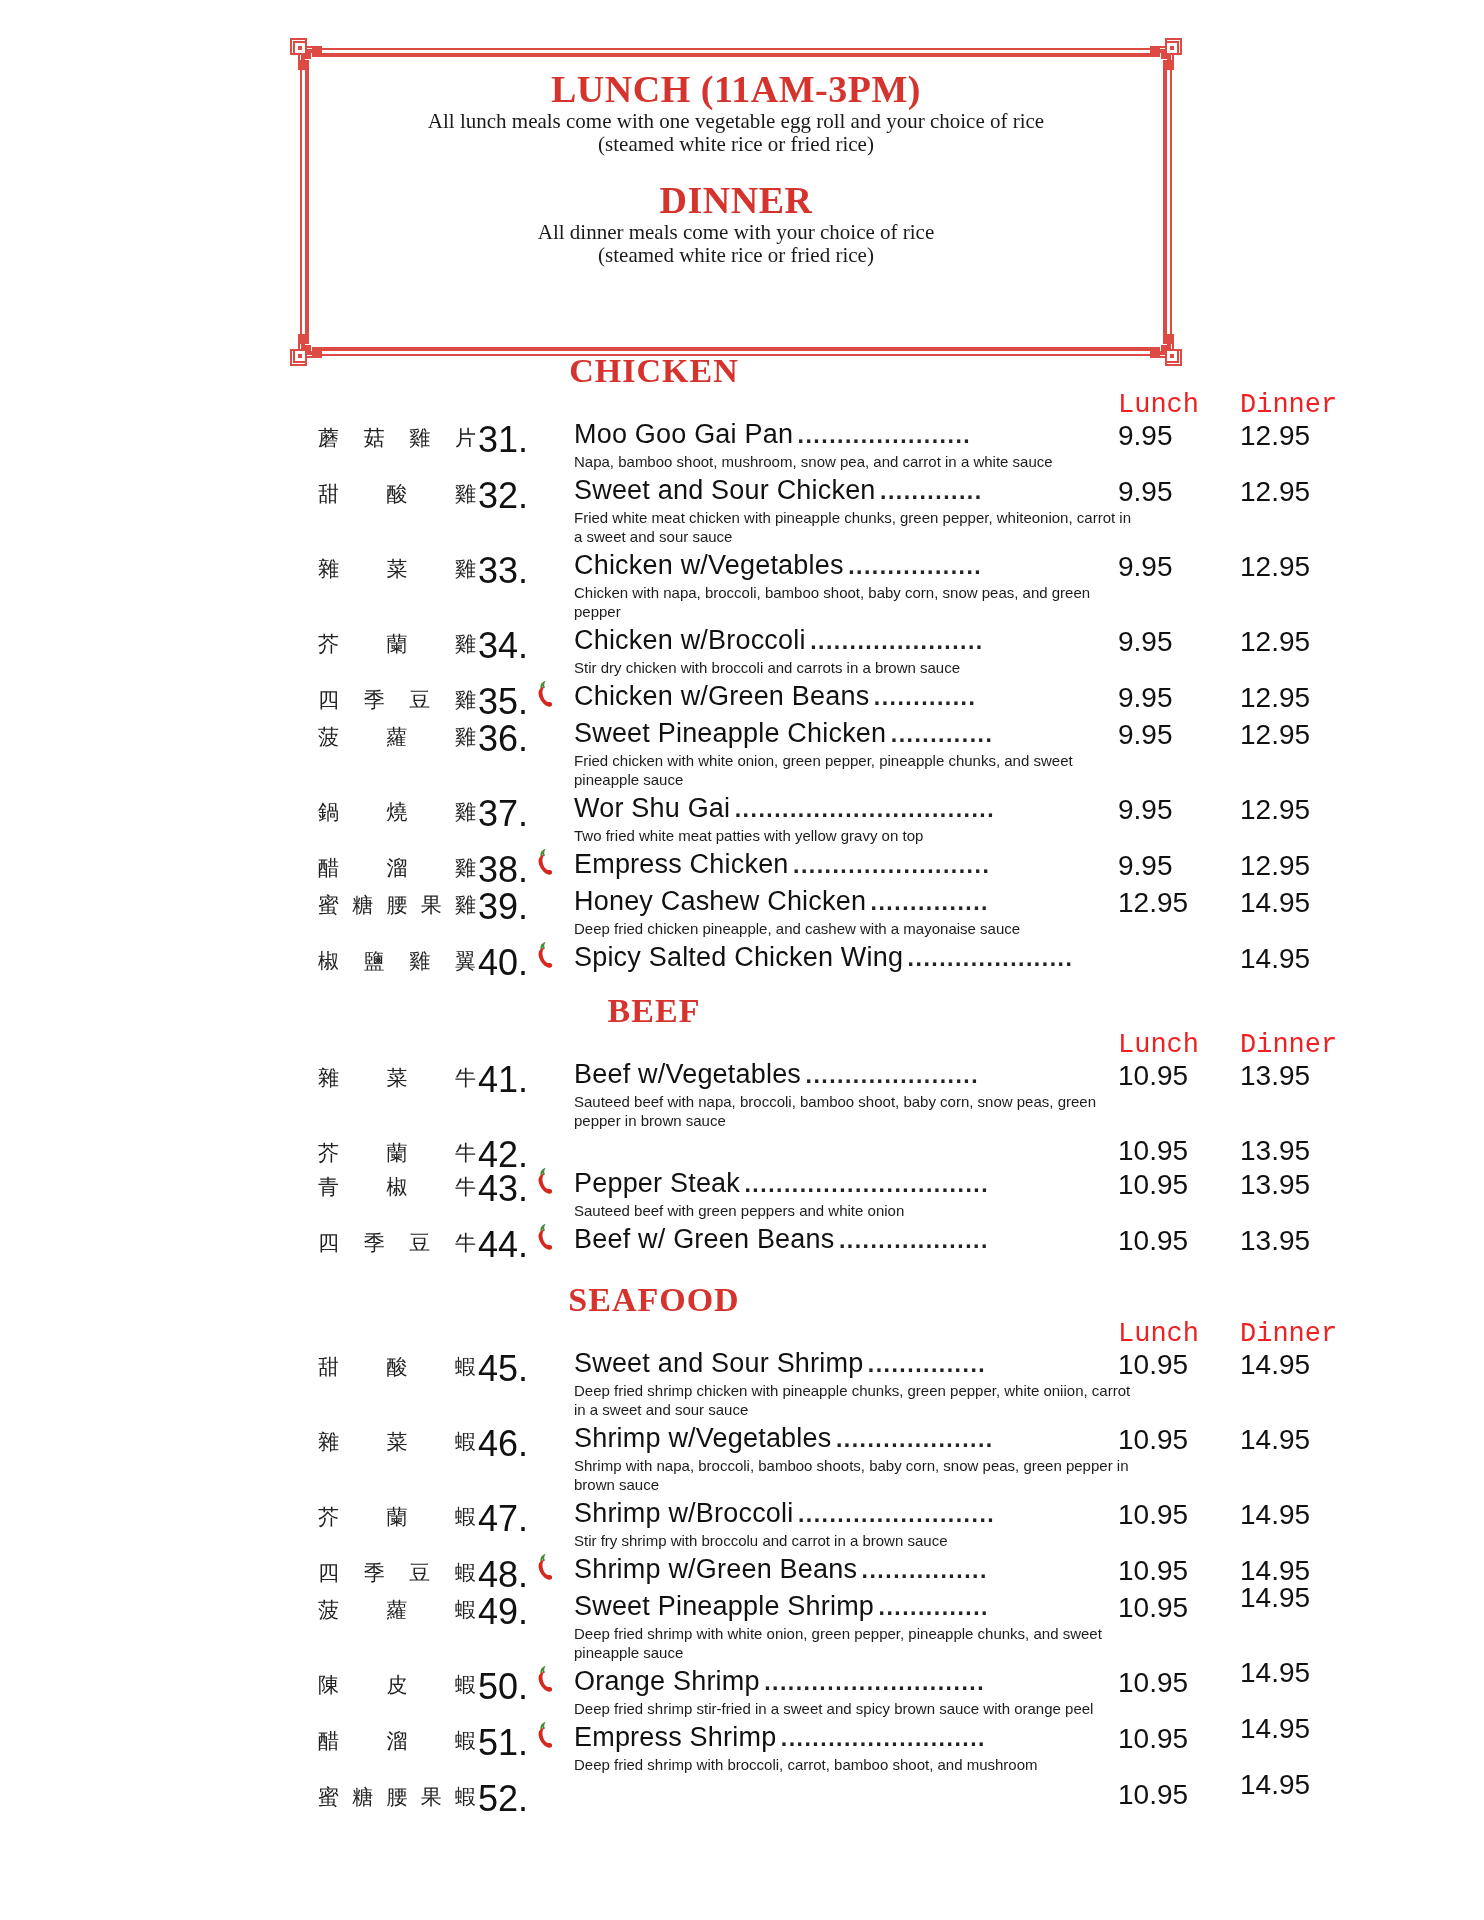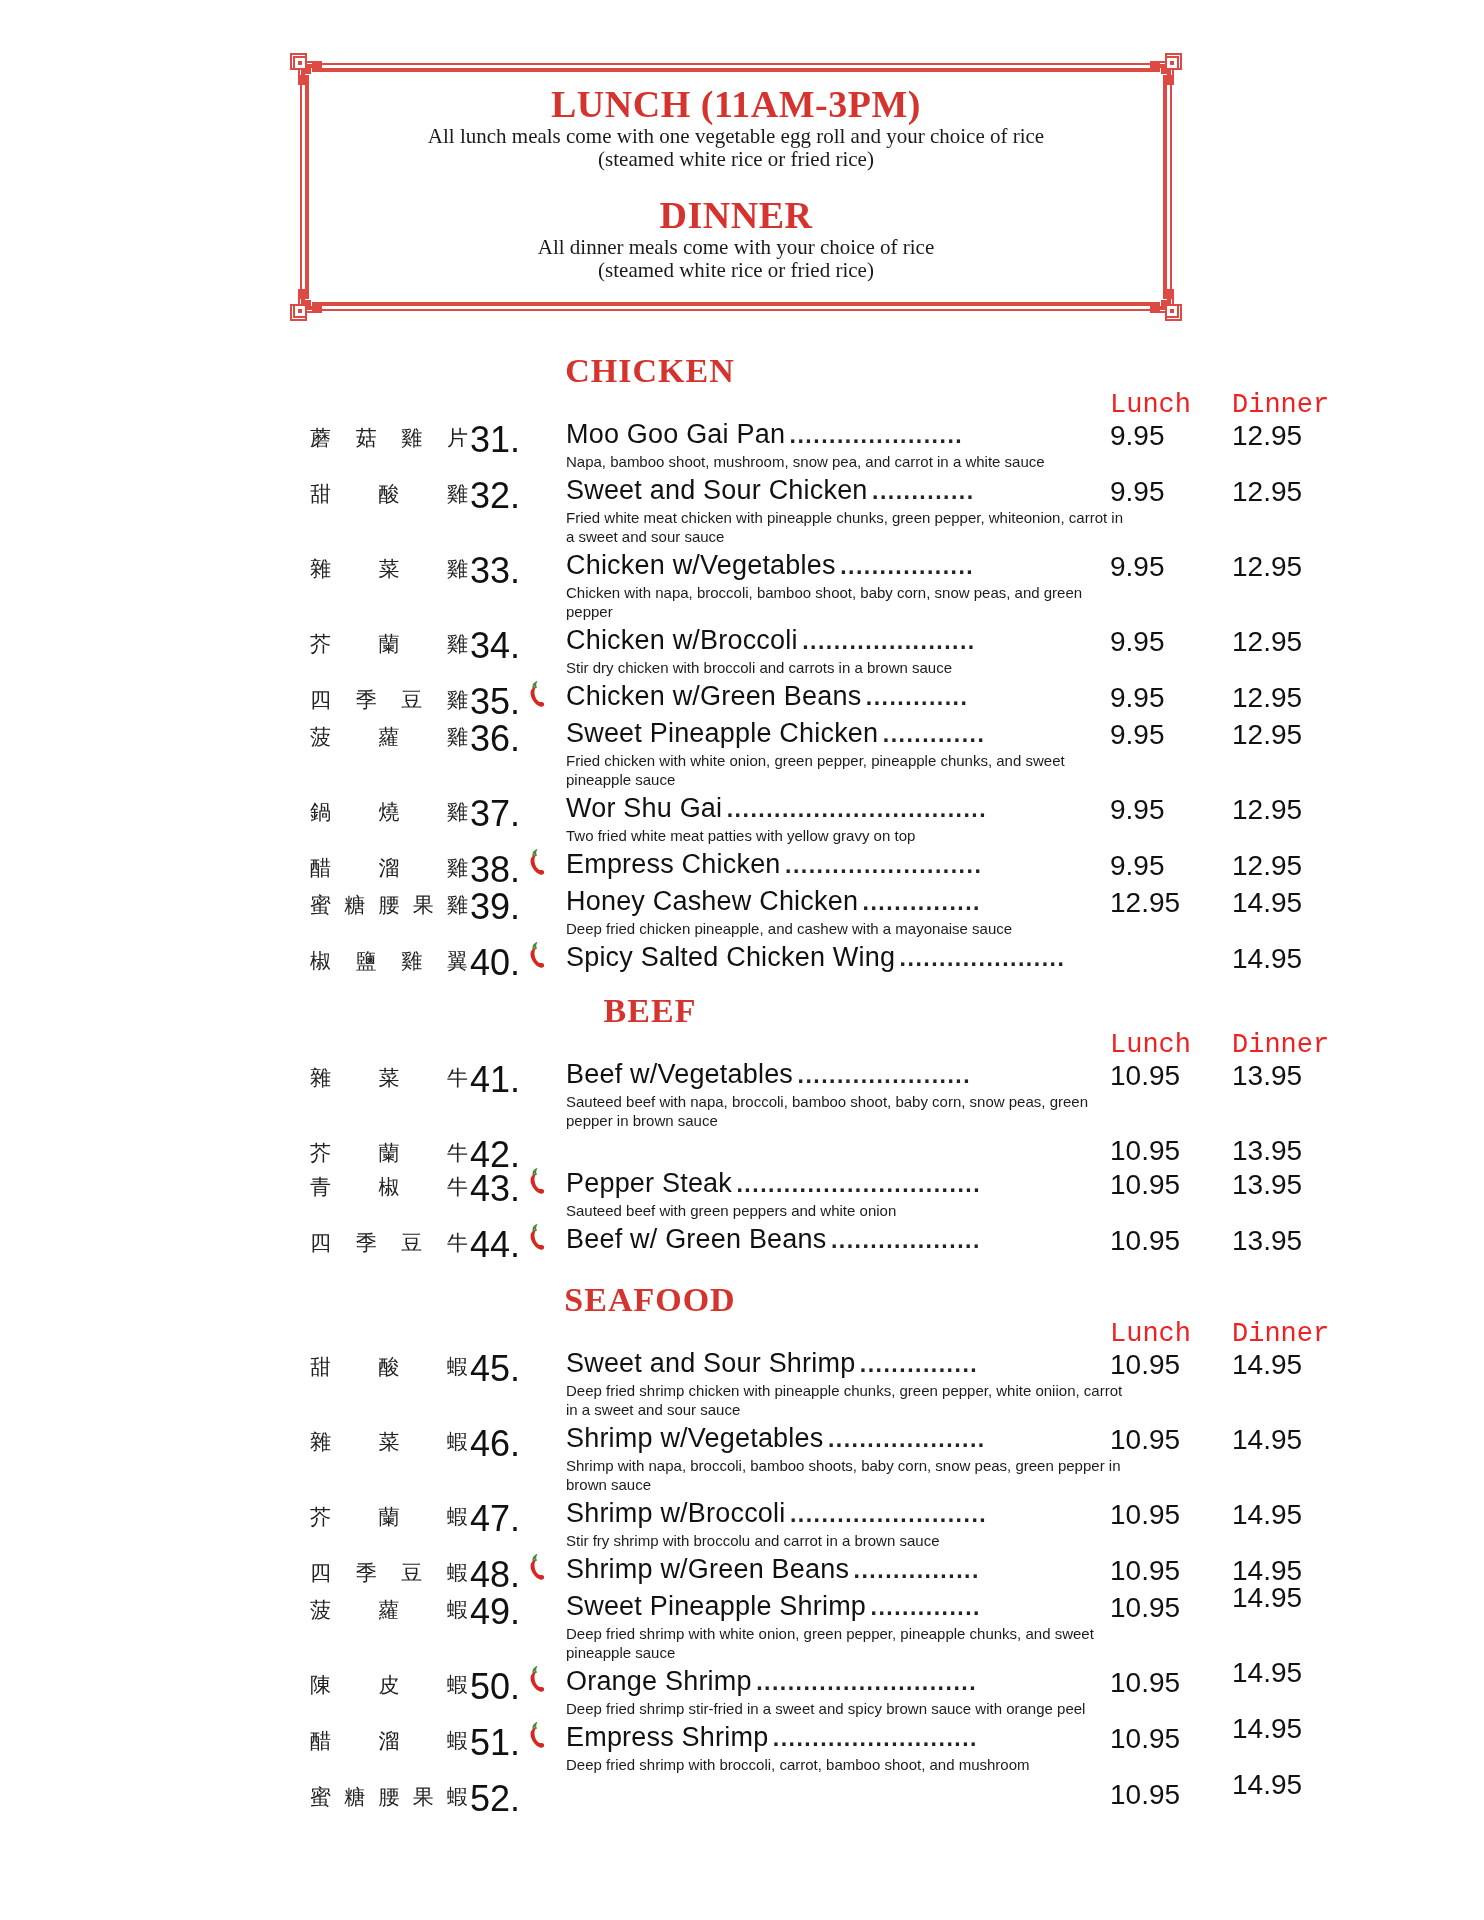--- a/index.html
+++ b/index.html
@@ -7,35 +7,35 @@
     --frame-red:#dc4a43;
     --label-red:#ee2222;
     --ink:#111;
   }
   *{margin:0;padding:0;box-sizing:border-box;}
   body{
     width:1484px;height:1920px;position:relative;background:#fff;
     font-family:"Liberation Sans",sans-serif;color:var(--ink);overflow:hidden;
   }
   
-  .frame{position:absolute;left:300px;top:63px;width:872px;height:248px;
+  .frame{position:absolute;left:300px;top:48px;width:872px;height:308px;
     border:2px solid var(--frame-red);}
   .frame-inner{position:absolute;inset:3px;border:4px solid var(--frame-red);
     text-align:center;padding-top:12px;}
   .big-red{font-family:"Liberation Serif",serif;font-weight:bold;
     color:var(--heading-red);font-size:38px;line-height:41px;letter-spacing:.5px;}
   .frame-note{font-family:"Liberation Serif",serif;font-size:21px;line-height:23px;color:#1a1a1a;}
   .dinner-title{margin-top:24px;}
   .corner{position:absolute;width:44px;height:44px;}
   .corner.tl{left:-24px;top:-24px;}
   .corner.tr{right:-24px;top:-24px;transform:scaleX(-1);}
   .corner.bl{left:-24px;bottom:-24px;transform:scaleY(-1);}
   .corner.br{right:-24px;bottom:-24px;transform:rotate(180deg);}
   
-  .menu{position:absolute;left:0;top:352px;width:1300px;}
+  .menu{position:absolute;left:0;top:352px;width:1300px;padding-left:8px;}
   .section-title{font-family:"Liberation Serif",serif;font-weight:bold;
     color:var(--heading-red);font-size:34px;line-height:38px;text-align:center;letter-spacing:1px;}
   .sec-1 .section-title{margin-top:15px;}
   .sec-2 .section-title{margin-top:22px;}
   .price-header{position:relative;height:28px;font-family:Liberation Mono, monospace;}
   .price-header span{position:absolute;top:0;font-size:27px;color:var(--label-red);}
   .price-header .lunch{left:1110px;}
   .price-header .dinner{left:1232px;}
   .item{position:relative;margin-bottom:1px;min-height:33px;}
   .cn{position:absolute;left:310px;top:6px;width:158px;display:flex;

